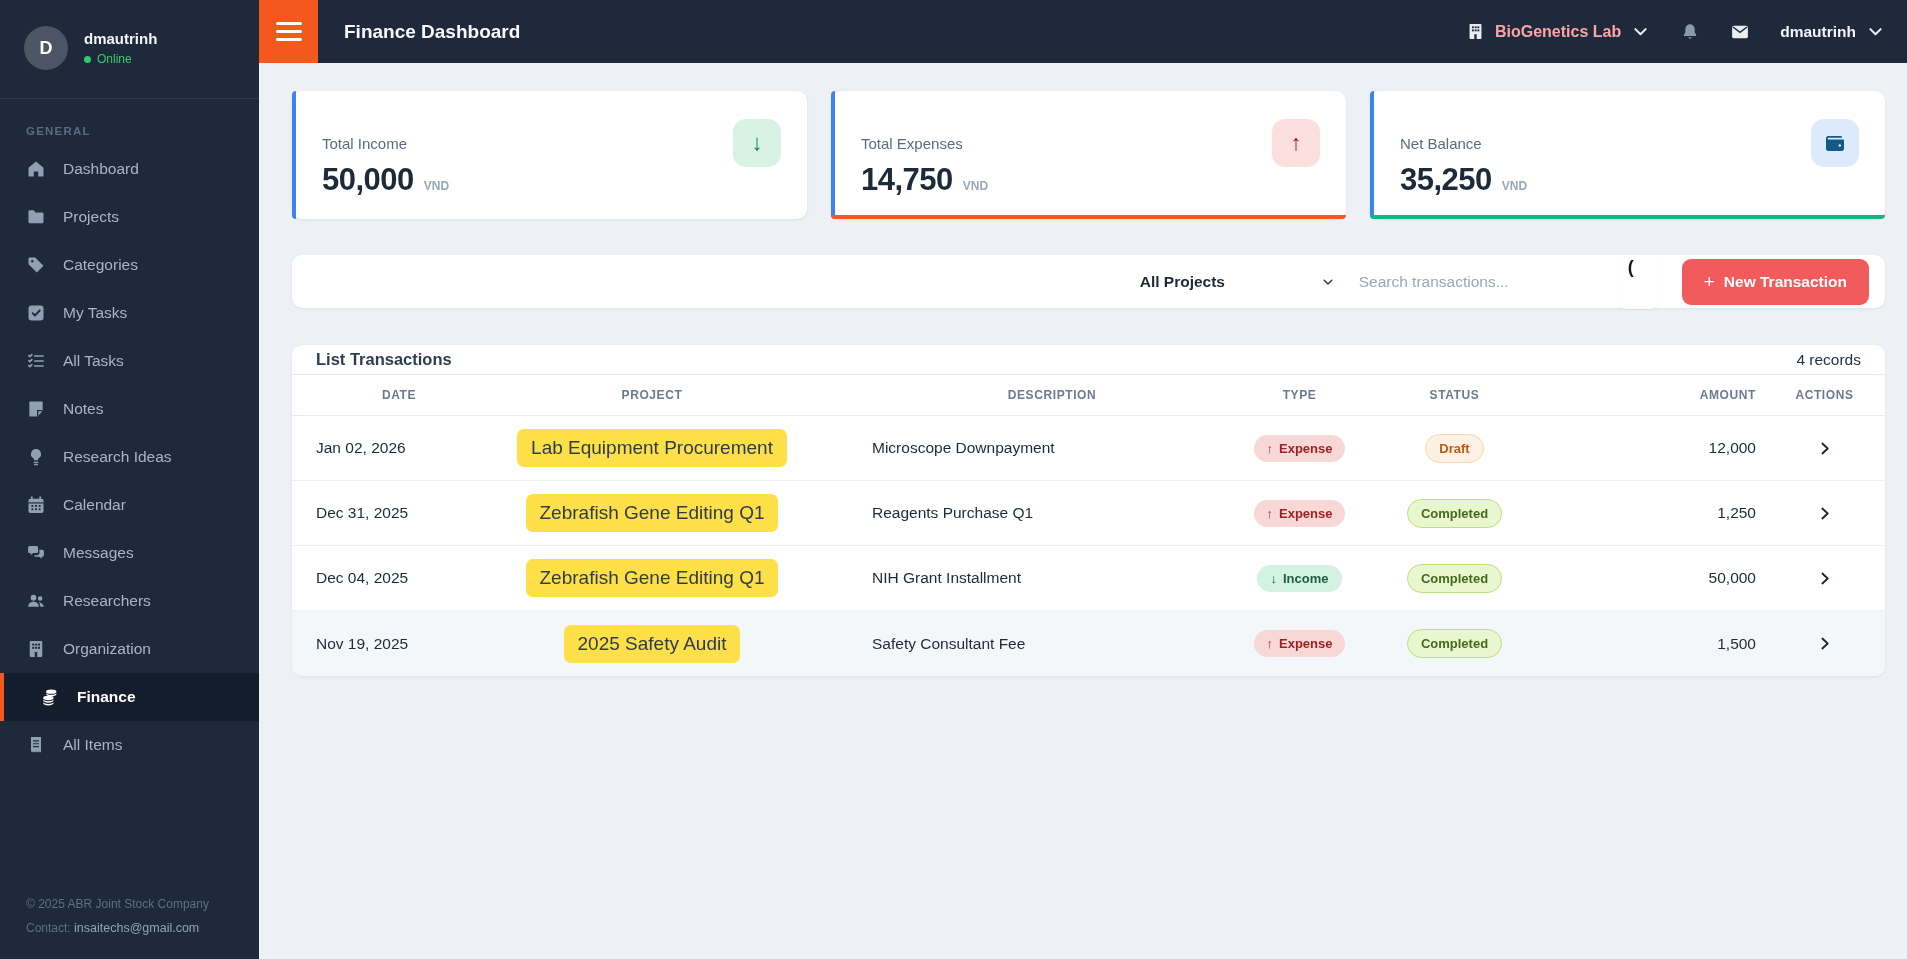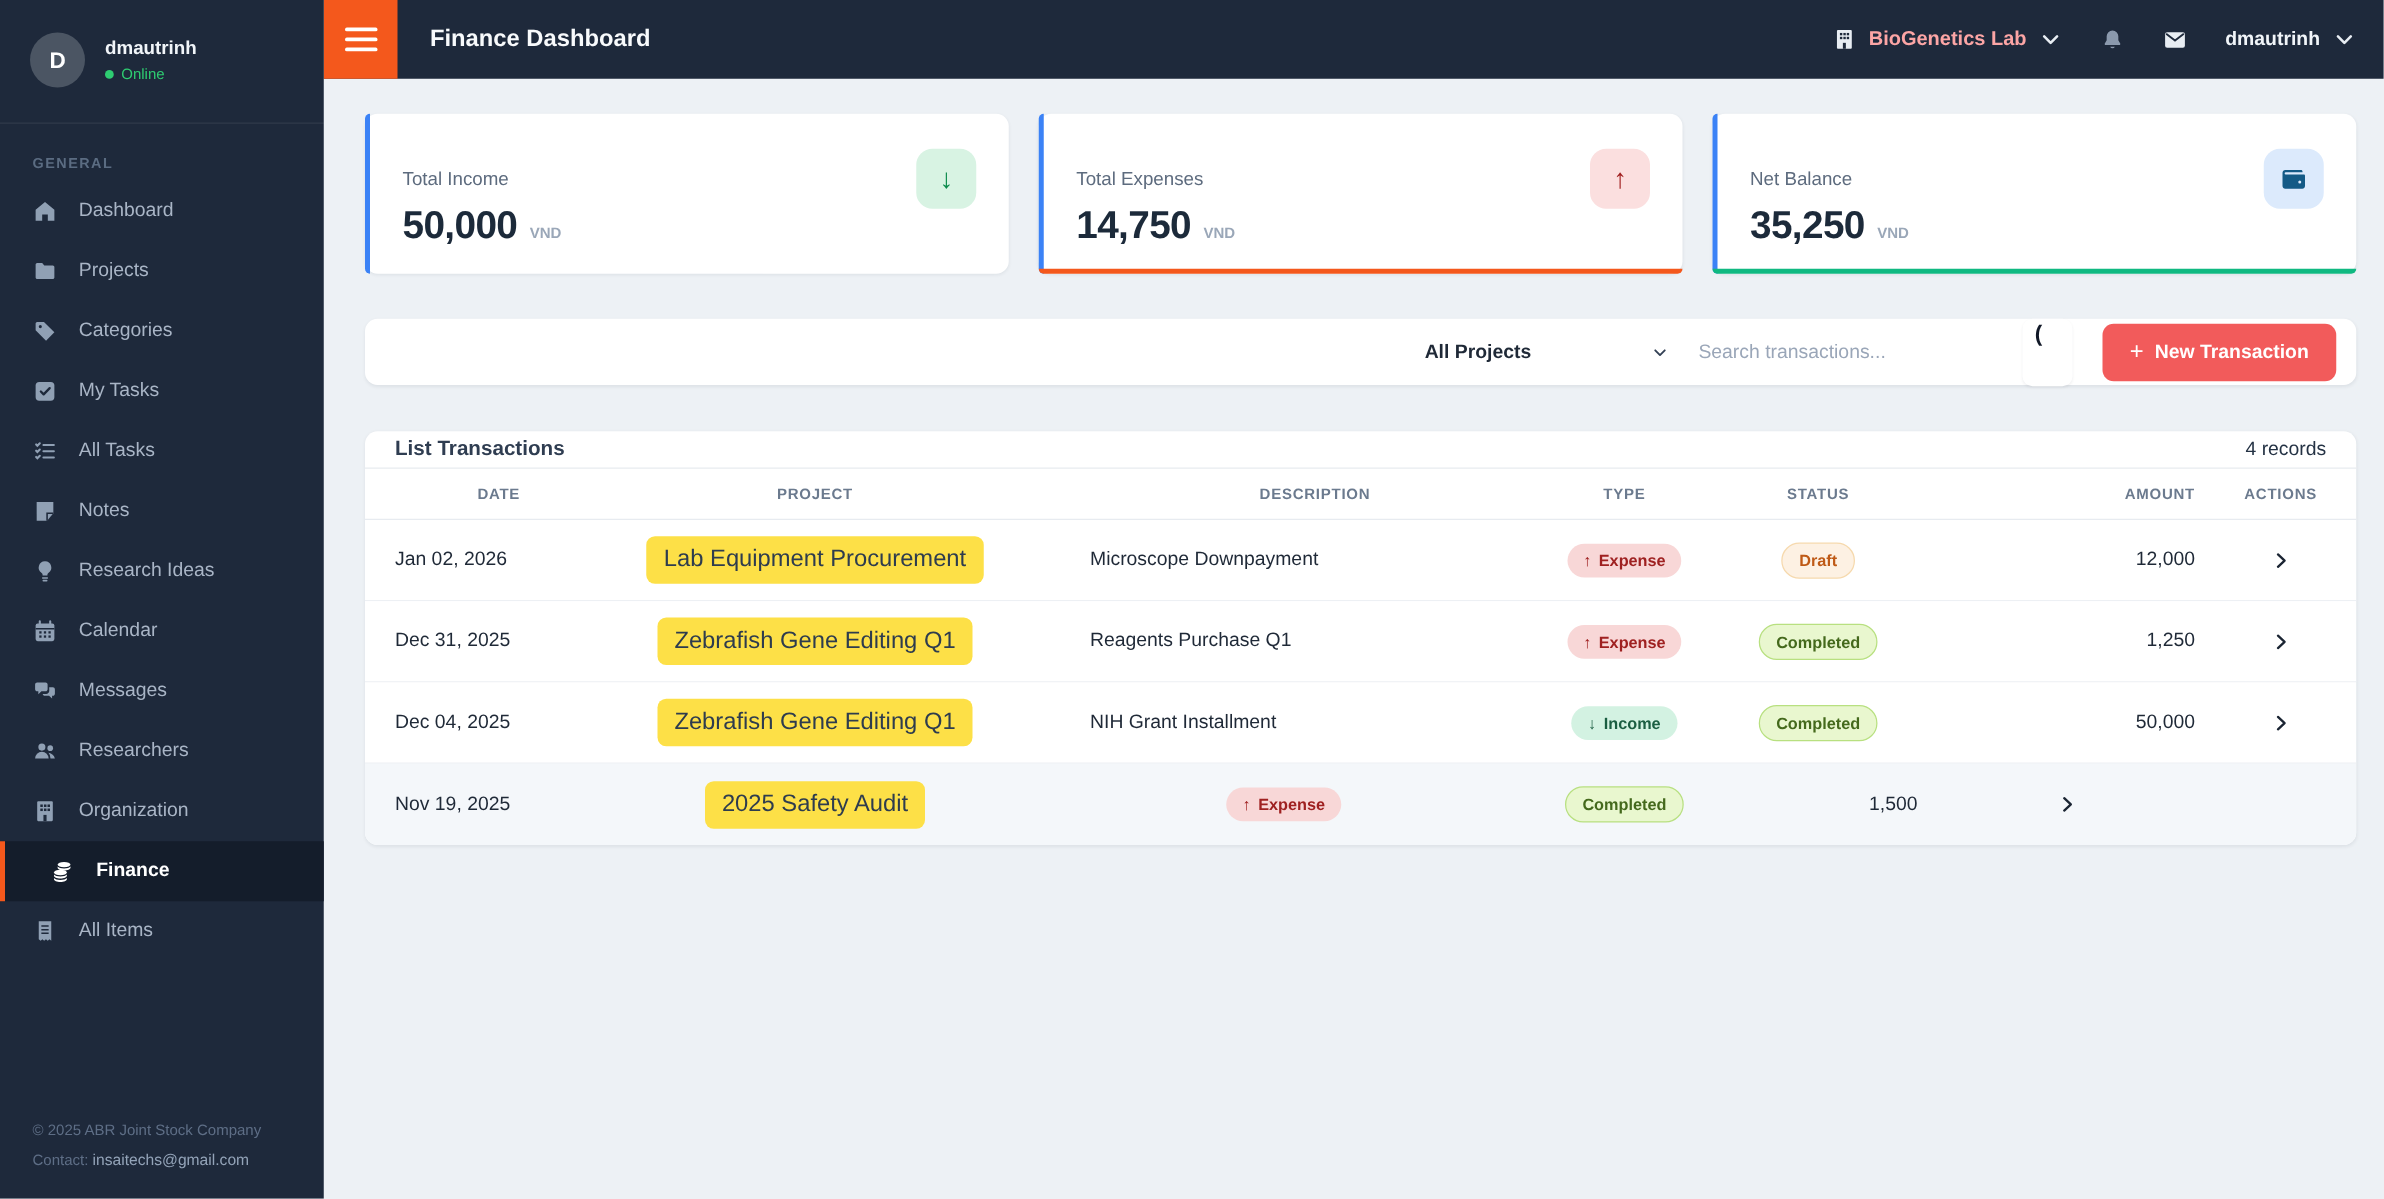--- a/index.html
+++ b/index.html
@@ -451,20 +451,21 @@
                 <span class="icon row-chev">
                   <svg viewBox="0 0 24 24" fill="none" stroke="currentColor" stroke-width="2.6" stroke-linecap="round" stroke-linejoin="round">
                     <path d="M9 5l7.5 7L9 19"></path>
                   </svg>
                 </span>
               </div>
             </div>
             <div class="tgrid trow">
               <div class="td c-date">Nov 19, 2025</div>
               <div class="td c-project"><span class="pill">2025 Safety Audit</span></div>
+              <div class="td c-desc">Safety Consultant Fee</div>
               <div class="td c-type">
                 <span class="badge type-expense">
                   <span>↑</span>
                   <span>Expense</span>
                 </span>
               </div>
               <div class="td c-status">
                 <span class="badge status-completed">Completed</span>
               </div>
               <div class="td c-amount">1,500</div>

